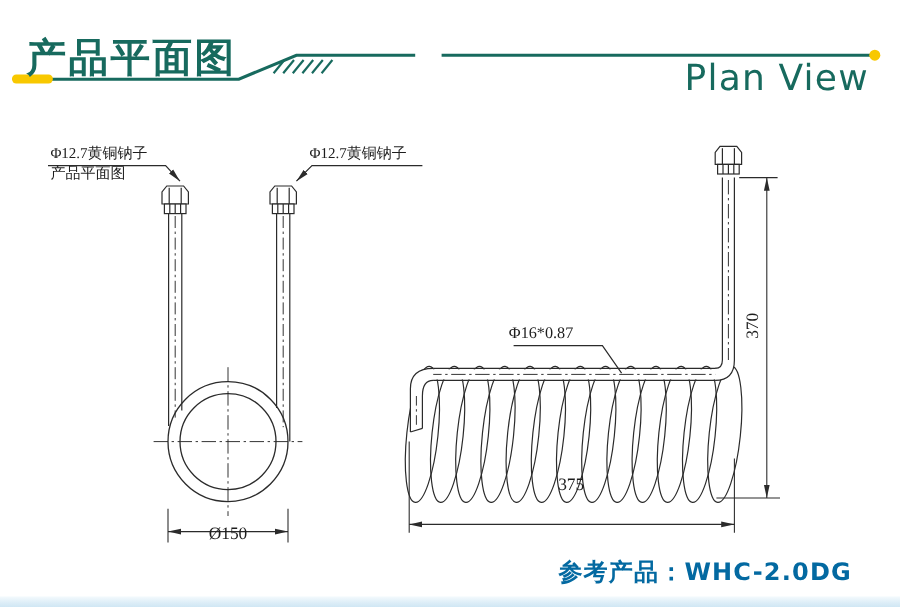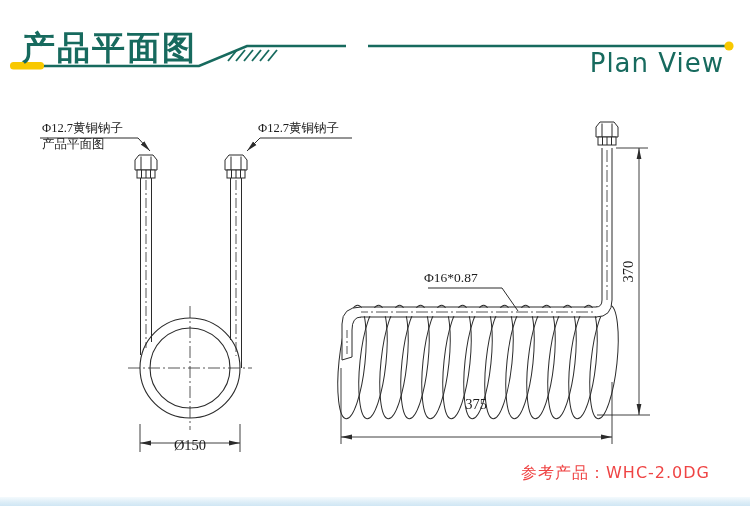--- a/index.html
+++ b/index.html
@@ -6,40 +6,40 @@
   body{
     width:750px;height:506px;position:relative;background:#ffffff;overflow:hidden;
     font-family:"DejaVu Sans","Liberation Sans",sans-serif;
   }
   .abs{position:absolute;}
   
   .page-title{
     left:22px;top:26px;font-size:33px;font-weight:bold;color:#176a5e;letter-spacing:2px;
   }
   .page-subtitle{
-    right:26px;top:48px;font-size:26px;color:#176a5e;letter-spacing:1px;
+    right:26px;top:48px;font-size:30px;color:#176a5e;letter-spacing:1px;
   }
   
   .dwg-label{
     font-family:"Liberation Serif","DejaVu Serif",serif;
     color:#1d1d1d;font-size:12.5px;line-height:1.3;text-align:left;
   }
   .lbl-inlet{left:42px;top:120px;width:96px;}
   .lbl-outlet{left:258px;top:120px;width:96px;}
   .lbl-tube-spec{left:424px;top:269px;width:82px;font-size:13.5px;}
   .dim-text{
     font-family:"Liberation Serif","DejaVu Serif",serif;
     color:#1d1d1d;font-size:14.5px;text-align:center;
   }
   .dim-d150{left:150px;top:437px;width:80px;}
   .dim-375{left:436px;top:396px;width:80px;}
   .dim-370{left:607px;top:263px;width:42px;transform:rotate(-90deg);transform-origin:center;}
   
   .footer-ref{
-    right:40px;top:463px;font-size:16px;color:#ef4444;letter-spacing:1px;white-space:nowrap;
+    right:40px;top:463px;font-size:20px;color:#0369a1;letter-spacing:1px;white-space:nowrap;font-weight:bold;
   }
   .footer-bar{
     left:0;bottom:0;width:750px;height:9px;
     background:linear-gradient(to bottom,#f4fafd 0%,#dcedf7 60%,#cfe6f4 100%);
   }
   svg{display:block;}
 </style>
 </head>
 <body>
 

